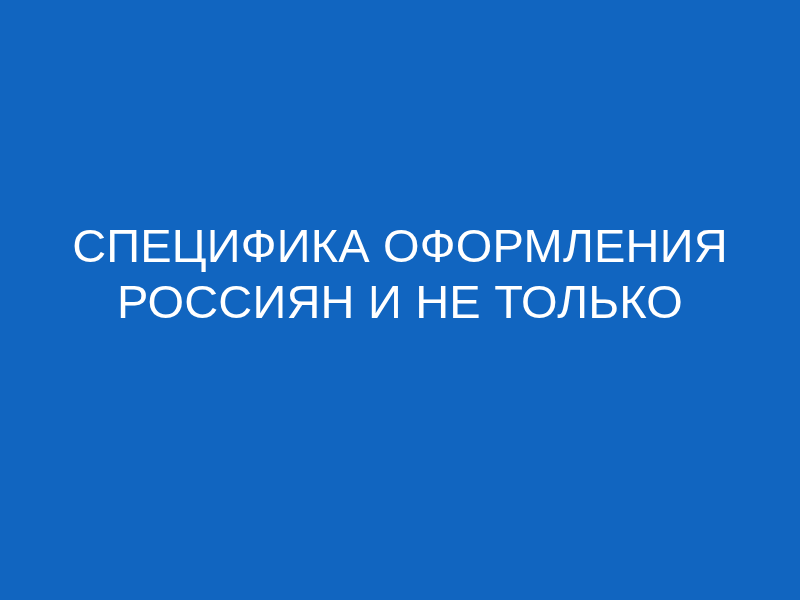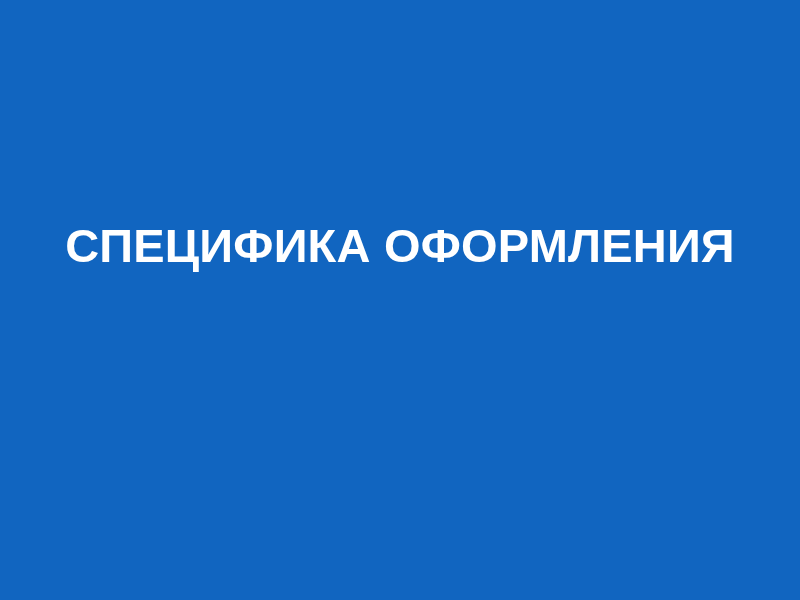--- a/index.html
+++ b/index.html
@@ -33,29 +33,30 @@
     text-align: center;
     padding: 0 40px;
     box-sizing: border-box;
   }
 
   .title-line {
     display: block;
     color: #ffffff;
     font-family: "Liberation Sans", sans-serif;
     font-size: 47px;
-    font-weight: 700;
+    font-weight: 400;
     line-height: 56px;
     letter-spacing: 0.2px;
     white-space: nowrap;
     text-transform: uppercase;
   }
 </style>
 </head>
 <body>
 
 <div id="slide" style="background: rgb(17, 101, 192);">
 
   <div id="title-block">
     <span class="title-line" style="color: rgb(255, 255, 255);">СПЕЦИФИКА ОФОРМЛЕНИЯ</span>
+    <span class="title-line" style="color: rgb(255, 255, 255);">РОССИЯН И НЕ ТОЛЬКО</span>
   </div>
 
 </div>
 
 </body></html>

